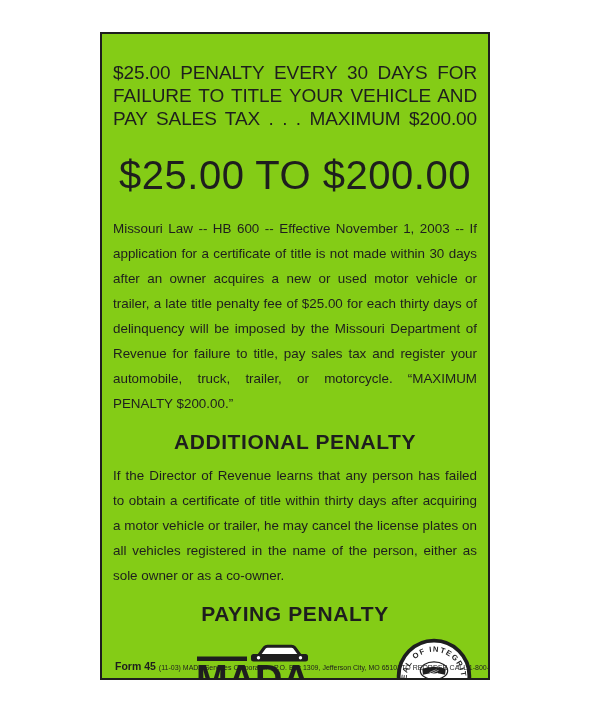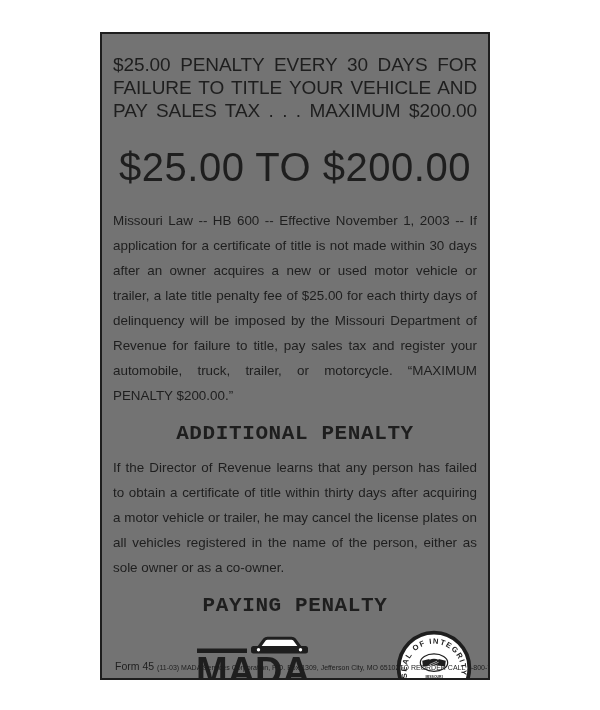--- a/index.html
+++ b/index.html
@@ -15,22 +15,22 @@
     color: #1e1e1e;
   }
   .sheet {
     position: absolute;
     left: 100px;
     top: 32px;
     width: 390px;
     height: 648px;
     box-sizing: border-box;
     border: 2px solid #1e1e1e;
-    padding: 8px 11px;
-    background: #737373;
+    padding: 16px 11px;
+    background: #84cc16;
     overflow: hidden;
   }
   .headline {
     margin: 11px 0 0 0;
     font-size: 19px;
     line-height: 23px;
     letter-spacing: -0.1px;
     text-align: justify;
     text-align-last: justify;
   }
@@ -53,21 +53,20 @@
     hyphens: auto;
     -webkit-hyphens: auto;
   }
   .section-title {
     margin: 14px 0 0 0;
     font-size: 21px;
     line-height: 24px;
     font-weight: bold;
     letter-spacing: 0.6px;
     text-align: center;
-    font-family: Liberation Mono, monospace;
   }
   .caps {
     letter-spacing: 0.3px;
     line-height: 17.5px;
   }
   .followup {
     margin-top: 11px;
     line-height: 17px;
   }
   .brand-row {
@@ -100,20 +99,21 @@
     justify-content: space-between;
     align-items: baseline;
     white-space: nowrap;
   }
   .footer-left {
     display: flex;
     align-items: baseline;
   }
   .form-no {
     font-size: 10.5px;
+    font-weight: bold;
   }
   .form-details {
     font-size: 7px;
     margin-left: 3px;
   }
   .reorder {
     font-size: 7px;
   }
 </style>
 </head>

